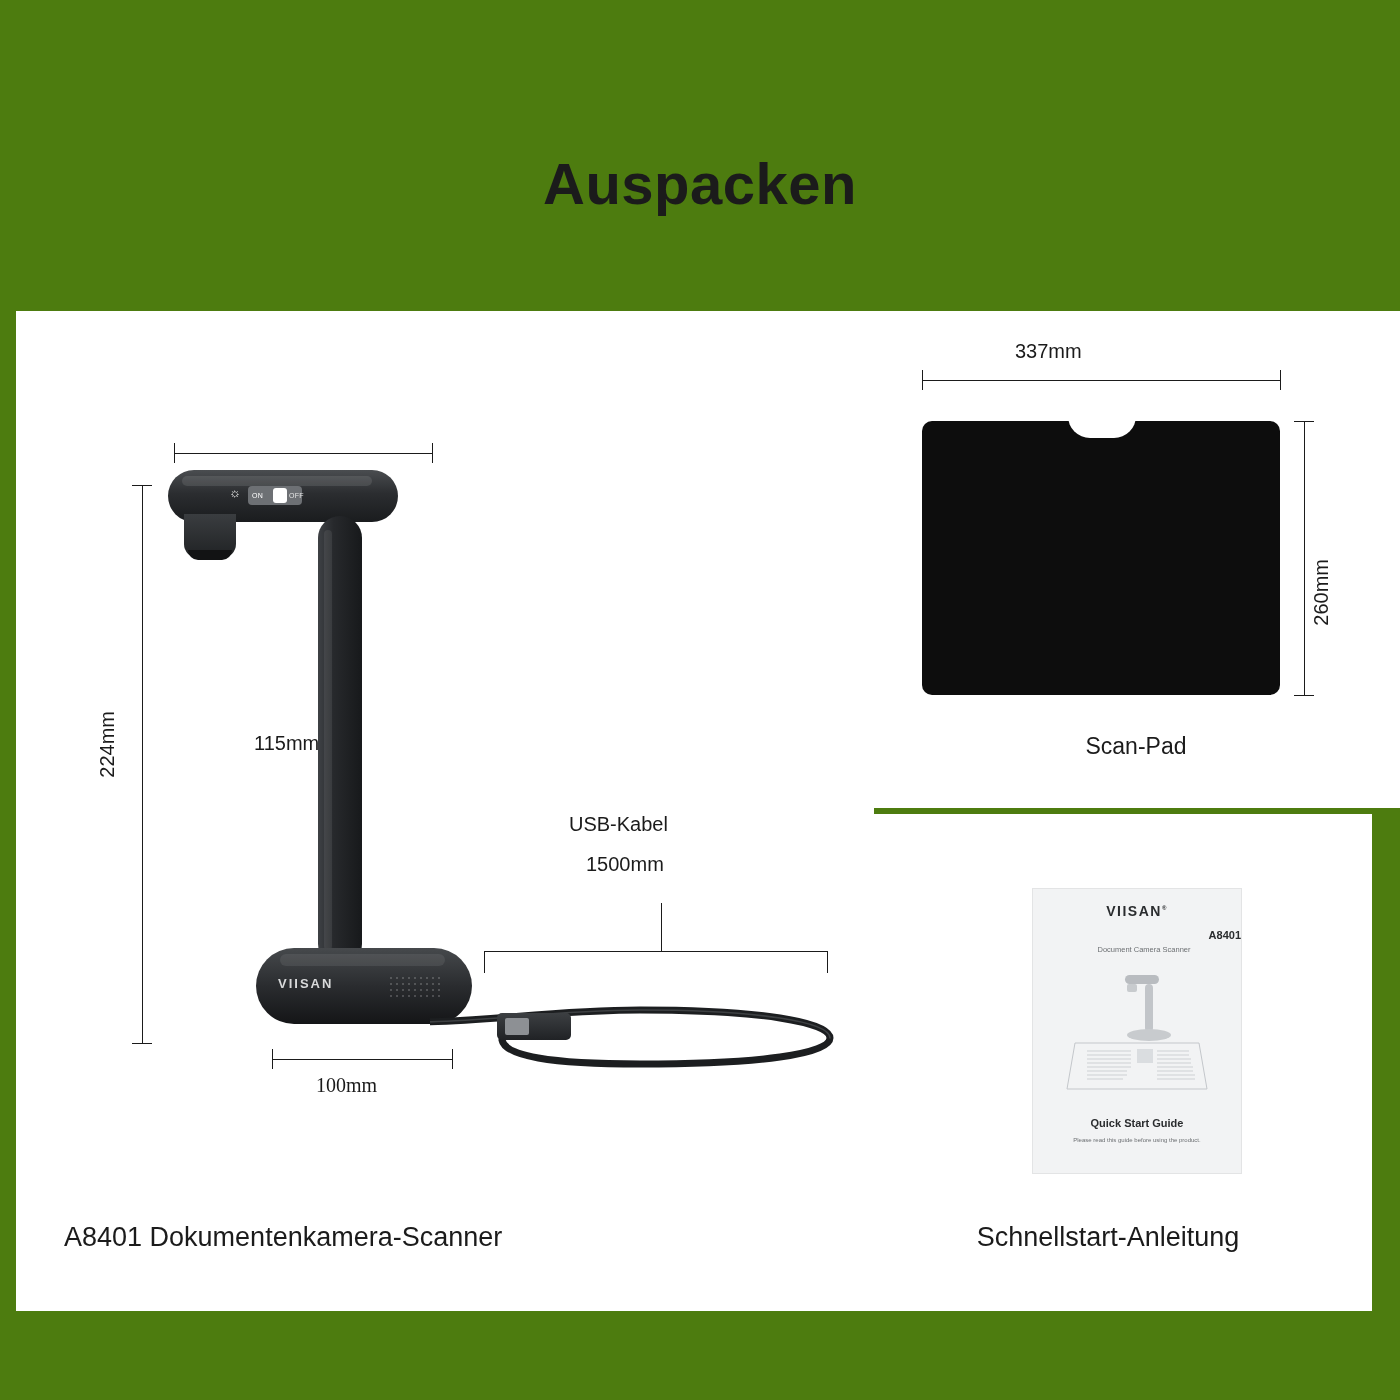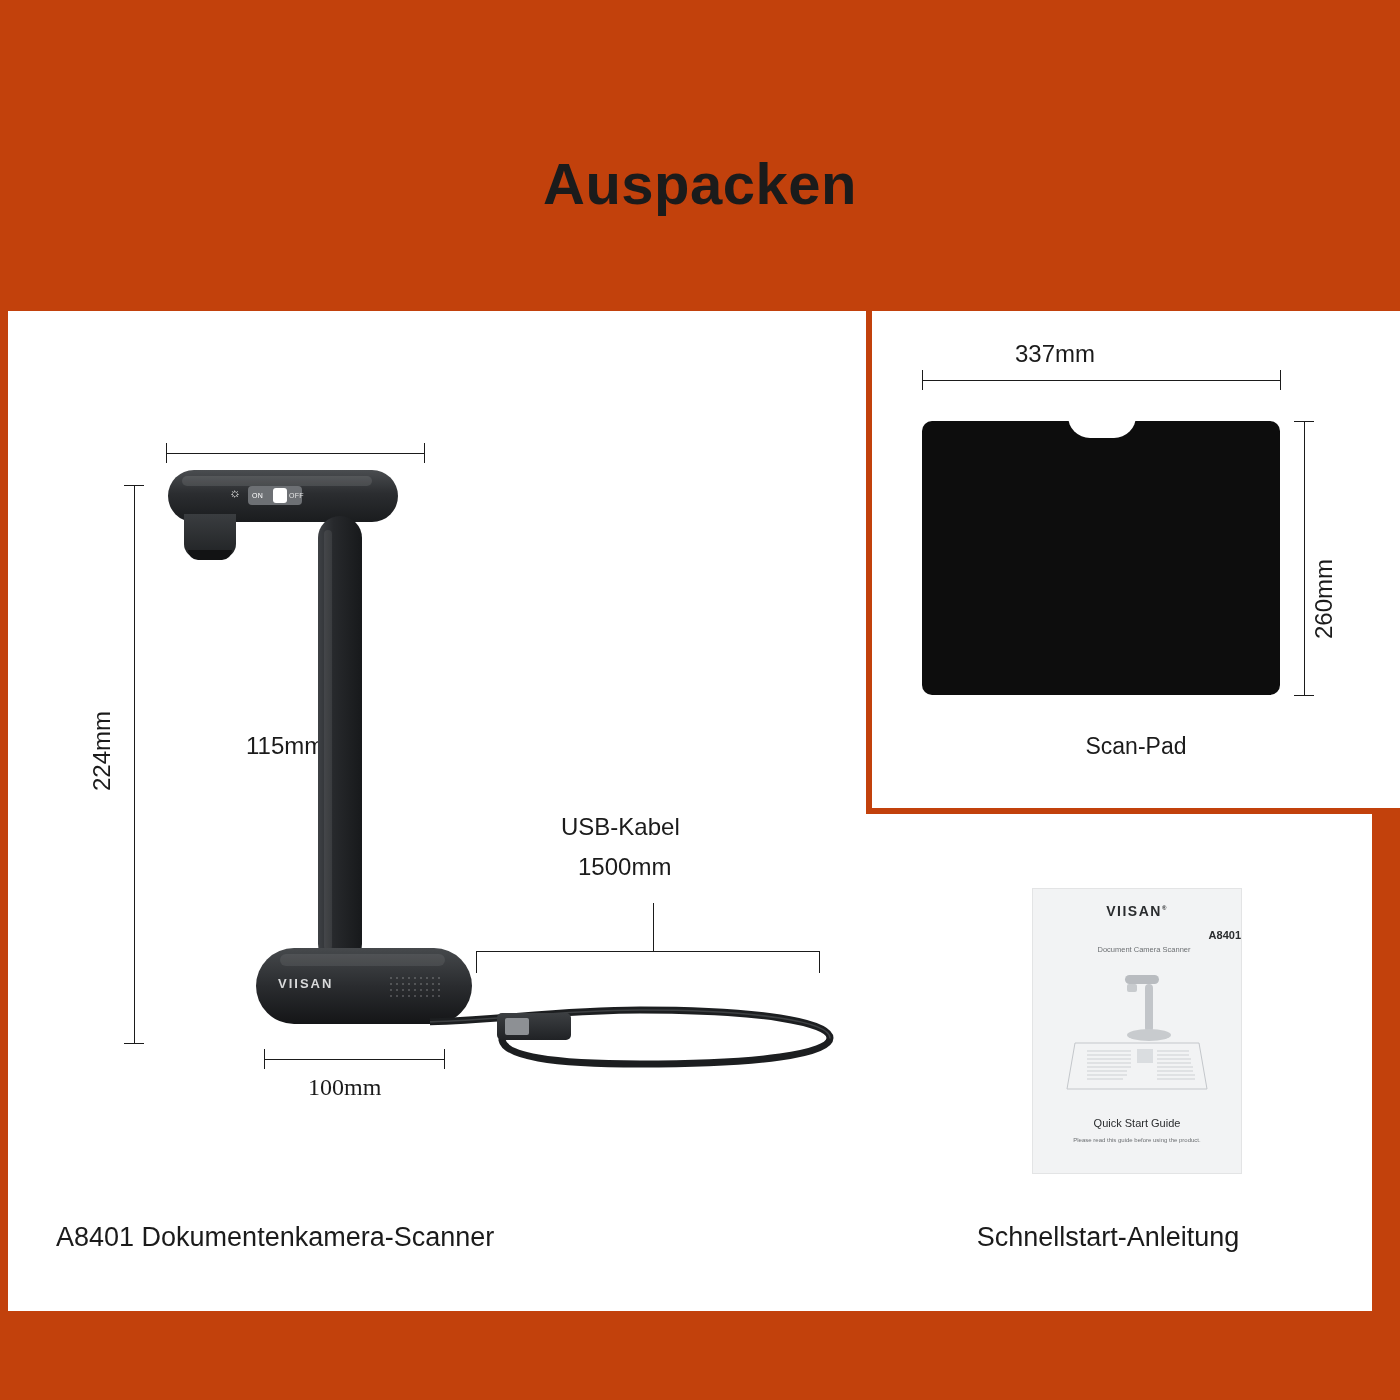--- a/index.html
+++ b/index.html
@@ -11,21 +11,21 @@
     width: 1400px;
     height: 1400px;
     font-family: "Liberation Sans", sans-serif;
     color: #1b1b1b;
     overflow: hidden;
   }
   .page {
     position: relative;
     width: 1400px;
     height: 1400px;
-    background: #c2410c;
+    background: #4d7c0f;
   }
 
   
   .title {
     position: absolute;
     top: 148;
     left: 0;
     width: 1400px;
     text-align: center;
     font-size: 58px;
@@ -33,21 +33,21 @@
     letter-spacing: 0.5px;
     top: 150px;
   }
 
   
   .panel {
     position: absolute;
     background: #ffffff;
   }
   #panel-main {
-    left: 8px;
+    left: 16px;
     top: 311px;
     width: 858px;
     height: 1000px;
   }
   #panel-scanpad {
     left: 872px;
     top: 311px;
     width: 528px;
     height: 497px;
   }
@@ -80,21 +80,21 @@
     left: 0;
     width: 528px;
     text-align: center;
     bottom: 58px;
     font-size: 27px;
   }
 
   
   .dim-label {
     position: absolute;
-    font-size: 24px;
+    font-size: 20px;
     color: #1b1b1b;
     white-space: nowrap;
   }
   .dim-label.vertical {
     writing-mode: vertical-rl;
     transform: rotate(180deg);
   }
   .dim-line-h {
     position: absolute;
     height: 1px;
@@ -348,21 +348,21 @@
     top: 76px;
     width: 160px;
     height: 140px;
   }
   .guide-title {
     position: absolute;
     left: 0; right: 0;
     top: 228px;
     text-align: center;
     font-size: 11px;
-    font-weight: normal;
+    font-weight: bold;
     color: #2a2c2e;
   }
   .guide-note {
     position: absolute;
     left: 0; right: 0;
     top: 248px;
     text-align: center;
     font-size: 6px;
     color: #6c6f72;
   }

